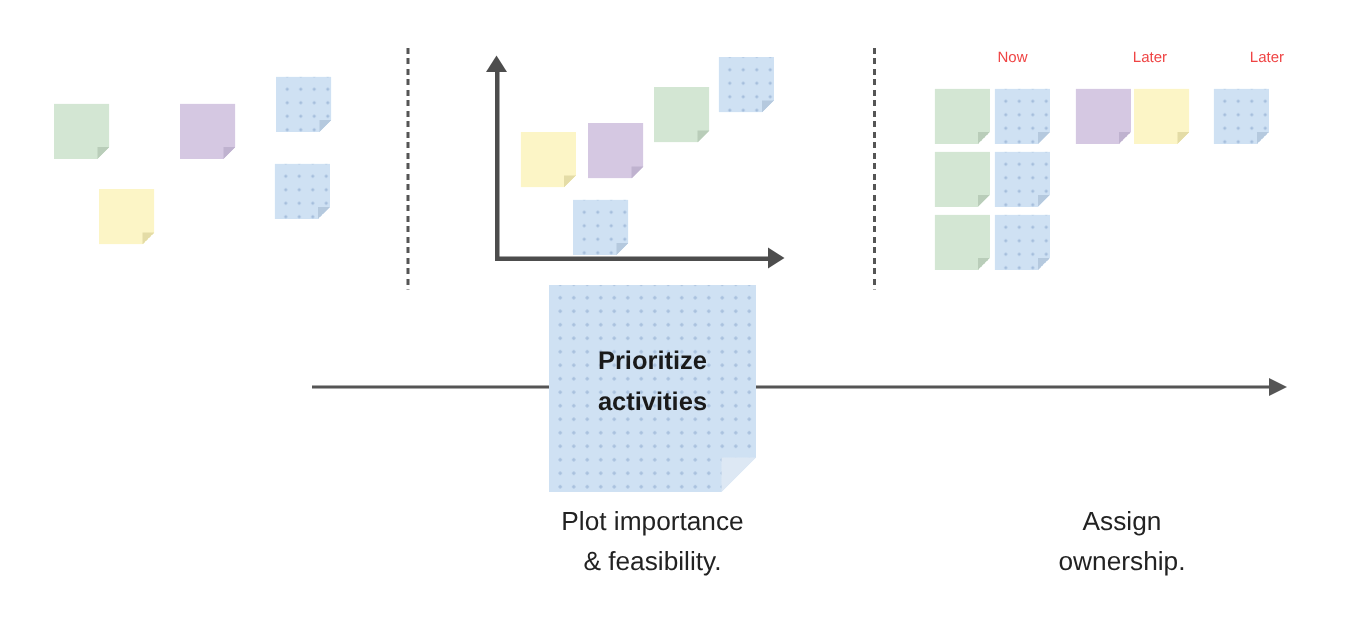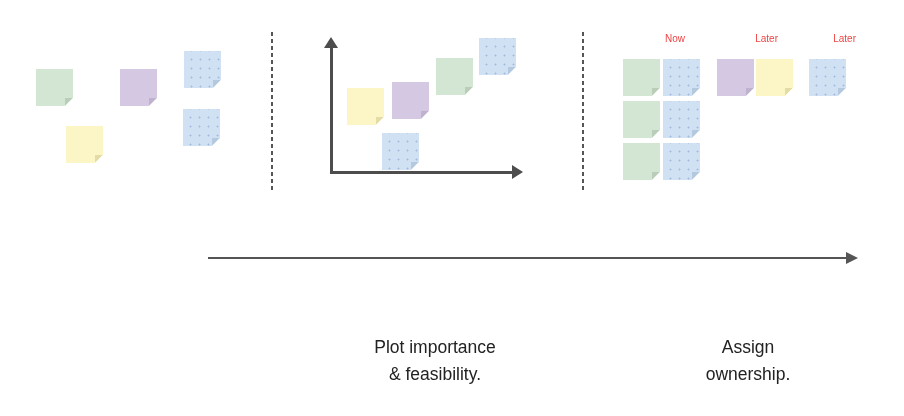--- a/index.html
+++ b/index.html
@@ -123,19 +123,22 @@
   <div class="note green" style="left:623px;top:59px"></div>
   <div class="note green" style="left:623px;top:101px"></div>
   <div class="note green" style="left:623px;top:143px"></div>
   <div class="note blue" style="left:663px;top:59px"></div>
   <div class="note blue" style="left:663px;top:101px"></div>
   <div class="note blue" style="left:663px;top:143px"></div>
   <div class="note purple" style="left:717px;top:59px"></div>
   <div class="note yellow" style="left:756px;top:59px"></div>
   <div class="note blue" style="left:809px;top:59px"></div>
 
+  <div class="big-note" style="left:366px;top:190px">
+    <div class="big-note-title">Prioritize activities</div>
+  </div>
 
   <div class="caption" style="left:315px">Plot importance
 &amp; feasibility.</div>
   <div class="caption" style="left:628px">Assign
 ownership.</div>
 
 </div>
 
 </body></html>

